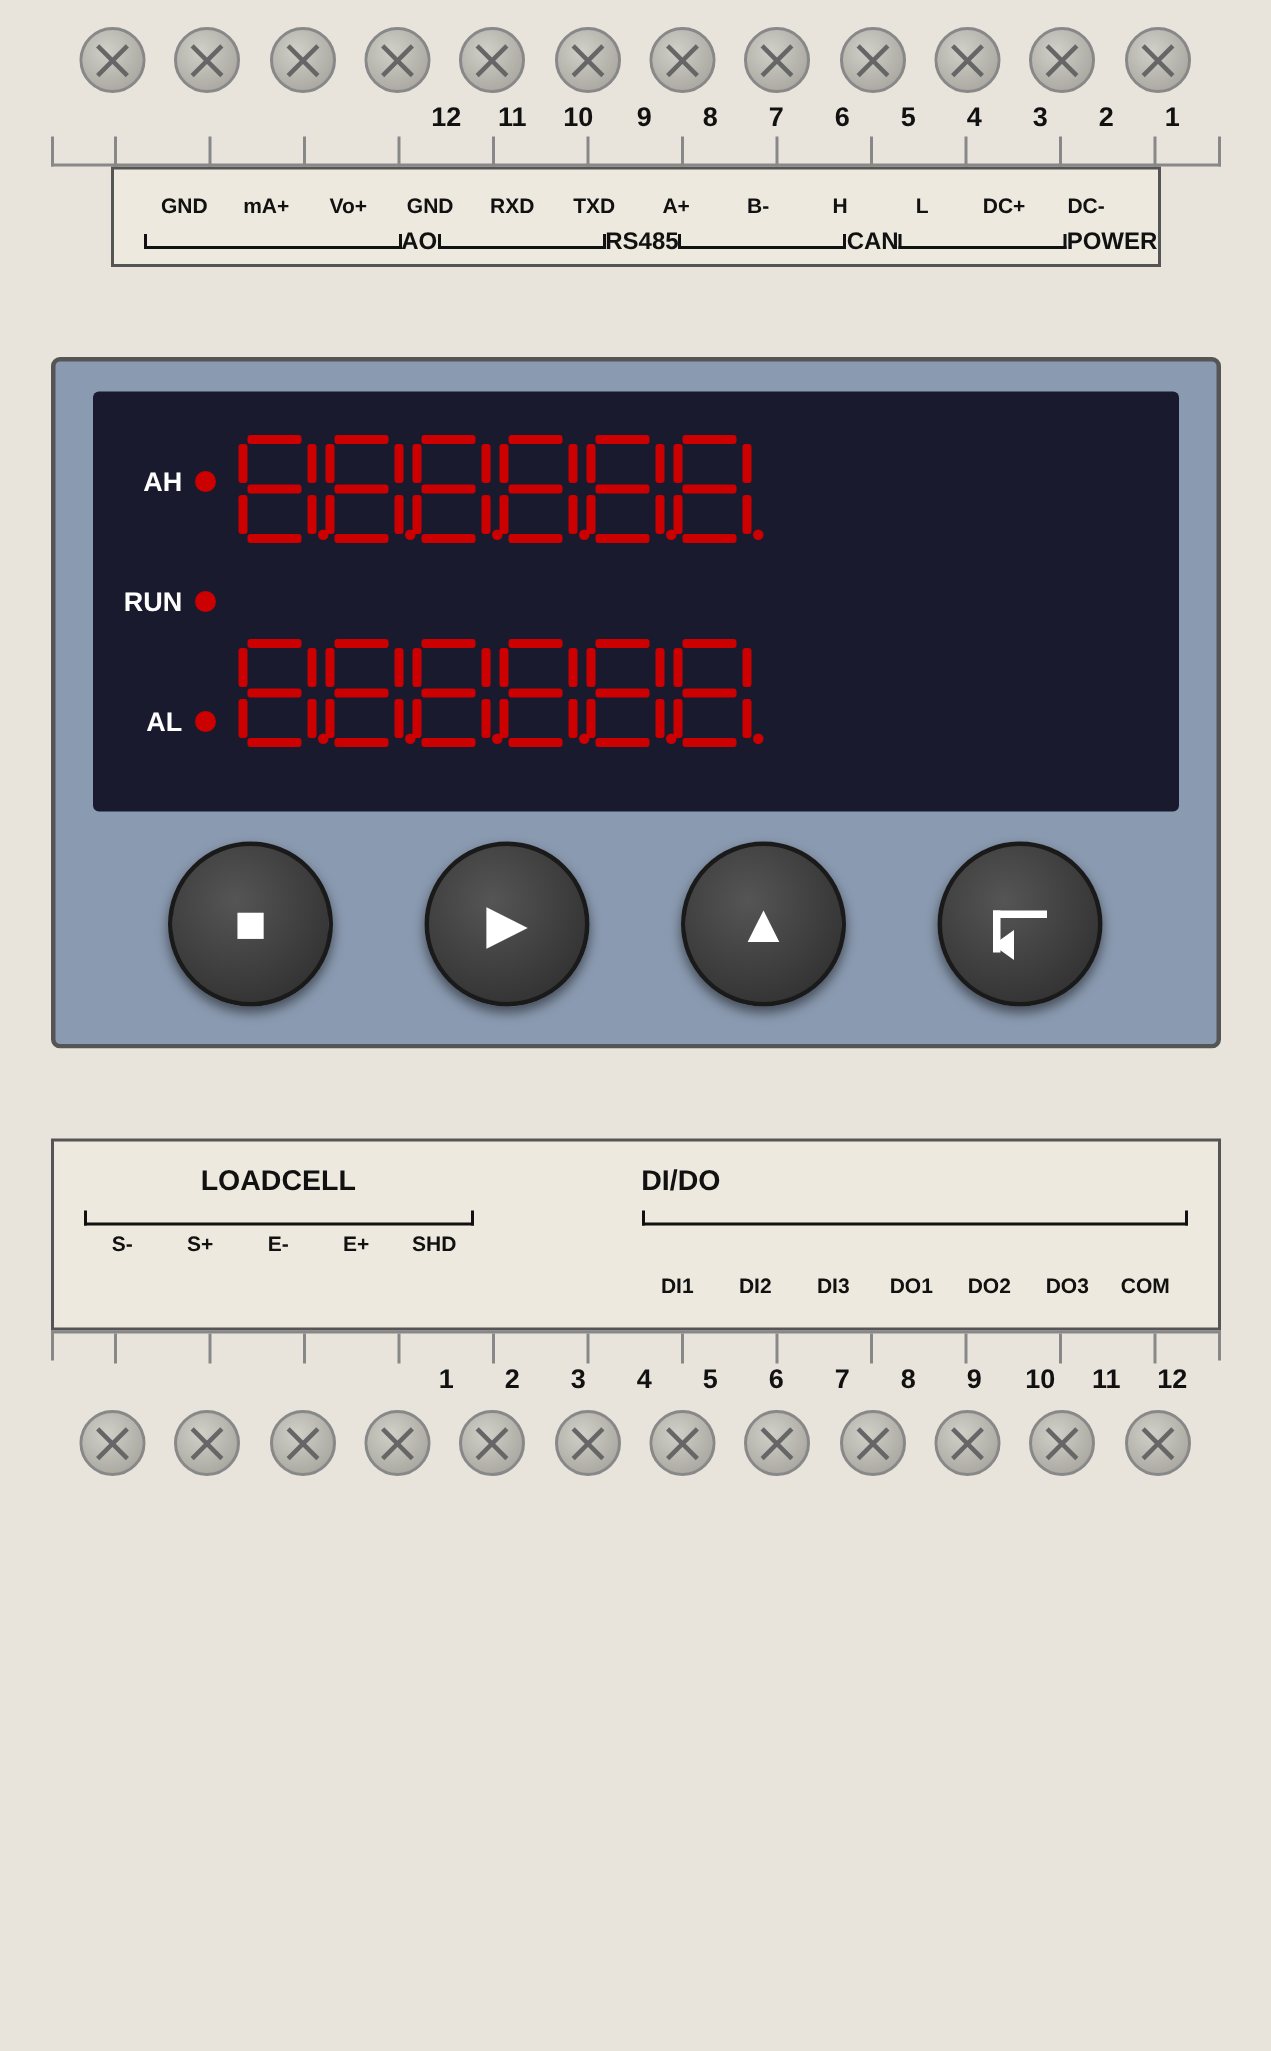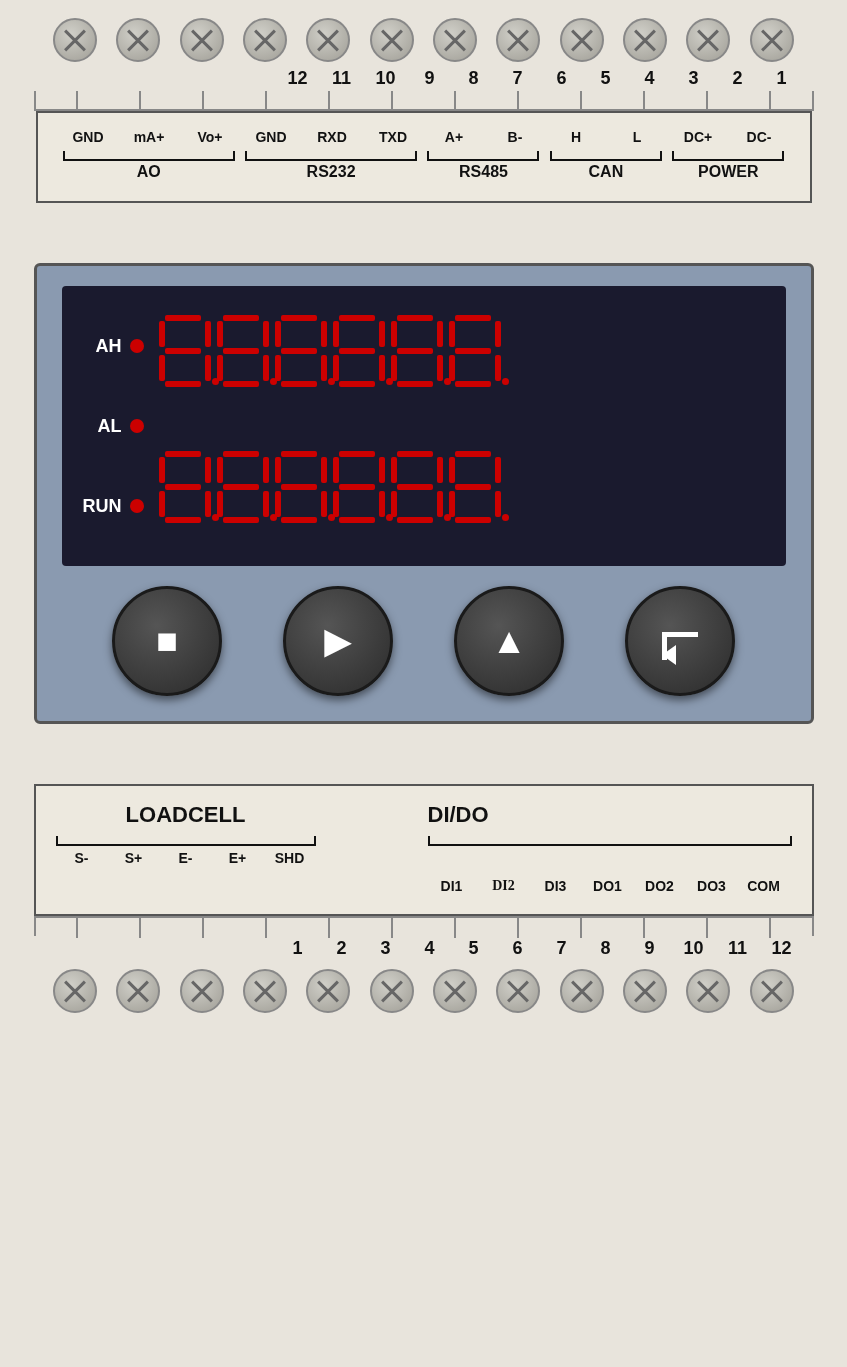--- a/index.html
+++ b/index.html
@@ -94,44 +94,43 @@
     }
 
     .conn-line {
       width: 2px;
       height: 20px;
       background: #888;
     }
 
     
     .interface-panel {
-      width: 776px;
+      width: 700px;
       background: #ede9df;
       border: 2px solid #555;
-      padding: 16px 20px 20px 20px;
+      padding: 16px 20px 5px 20px;
       margin: 0;
     }
 
     .pin-labels {
       display: flex;
       justify-content: space-around;
       margin-bottom: 6px;
     }
 
     .pin-label {
       font-size: 14px;
       font-weight: bold;
       color: #111;
       text-align: center;
       min-width: 40px;
     }
 
     .bracket-group {
       display: flex;
-      flex-direction: column;
       align-items: center;
     }
 
     .group-label {
       font-size: 16px;
       font-weight: bold;
       color: #111;
       text-align: center;
       margin-top: 2px;
     }
@@ -293,21 +292,21 @@
     }
 
     .bottom-groups-row {
       display: flex;
       justify-content: space-between;
       align-items: flex-start;
       width: 100%;
     }
 
     .big-group-label {
-      font-size: 22px;
+      font-size: 19px;
       font-weight: bold;
       color: #111;
       margin-bottom: 8px;
     }
 
     .bottom-pin-label {
       font-size: 14px;
       font-weight: bold;
       text-align: center;
       color: #111;
@@ -377,24 +376,20 @@
         <span class="pin-label">L</span>
         <span class="pin-label">DC+</span>
         <span class="pin-label">DC-</span>
       </div>
     <div class="interface-groups">
     <div class="bracket-group">
           <div style="width: 172px; border-left: 2px solid rgb(17, 17, 17); border-bottom: 2px solid rgb(17, 17, 17); border-right: 2px solid rgb(17, 17, 17); height: 10px;"></div>
           <div class="group-label">AO</div>
         </div>
         <div class="bracket-group">
-          <div style="width: 172px; border-left: 2px solid rgb(17, 17, 17); border-bottom: 2px solid rgb(17, 17, 17); border-right: 2px solid rgb(17, 17, 17); height: 10px;"></div>
-          <div class="group-label">RS232</div>
-        </div>
-        <div class="bracket-group">
           <div style="width: 112px; border-left: 2px solid rgb(17, 17, 17); border-bottom: 2px solid rgb(17, 17, 17); border-right: 2px solid rgb(17, 17, 17); height: 10px;"></div>
           <div class="group-label">RS485</div>
         </div>
         <div class="bracket-group">
           <div style="width: 112px; border-left: 2px solid rgb(17, 17, 17); border-bottom: 2px solid rgb(17, 17, 17); border-right: 2px solid rgb(17, 17, 17); height: 10px;"></div>
           <div class="group-label">CAN</div>
         </div>
         <div class="bracket-group">
           <div style="width: 112px; border-left: 2px solid rgb(17, 17, 17); border-bottom: 2px solid rgb(17, 17, 17); border-right: 2px solid rgb(17, 17, 17); height: 10px;"></div>
           <div class="group-label">POWER</div>
@@ -405,25 +400,25 @@
   <div class="gap-section"></div>
 
   <div class="device-panel">
     <div class="display-area">
       <div class="indicator-column" style="justify-content: space-between; height: 100%;">
       <div class="indicator-row">
             <span class="indicator-label">AH</span>
             <div class="indicator-dot"></div>
           </div>
           <div class="indicator-row">
-            <span class="indicator-label">AL</span>
+            <span class="indicator-label">RUN</span>
             <div class="indicator-dot"></div>
           </div>
           <div class="indicator-row">
-            <span class="indicator-label">RUN</span>
+            <span class="indicator-label">AL</span>
             <div class="indicator-dot"></div>
           </div>
         </div>
       <div class="digit-display-column">
       <div style="display: flex; gap: 6px; align-items: center; height: 90px;">
             <div style="position: relative; width: 52px; height: 72px;">
               <div class="seg seg-a"></div>
               <div class="seg seg-b"></div>
               <div class="seg seg-c"></div>
               <div class="seg seg-d"></div>
@@ -591,21 +586,21 @@
             </div>
           </div>
         </div>
         <div style="display: flex; flex-direction: column; align-items: flex-start;">
           <div class="big-group-label">DI/DO</div>
           <div style="width: 364px; border-left: 2px solid rgb(17, 17, 17); border-bottom: 2px solid rgb(17, 17, 17); border-right: 2px solid rgb(17, 17, 17); height: 10px; margin-bottom: 4px;"></div>
           <div style="display: flex; gap: 4px; margin-top: 28px;">
             <div style="display: flex; flex-direction: column; align-items: center; min-width: 48px;">
               <span class="bottom-pin-label">DI1</span>
             </div>
-            <div style="display: flex; flex-direction: column; align-items: center; min-width: 48px; font-family: Liberation Serif, serif;">
+            <div style="display: flex; flex-direction: column; align-items: center; min-width: 48px;">
               <span class="bottom-pin-label">DI2</span>
             </div>
             <div style="display: flex; flex-direction: column; align-items: center; min-width: 48px;">
               <span class="bottom-pin-label">DI3</span>
             </div>
             <div style="display: flex; flex-direction: column; align-items: center; min-width: 48px;">
               <span class="bottom-pin-label">DO1</span>
             </div>
             <div style="display: flex; flex-direction: column; align-items: center; min-width: 48px;">
               <span class="bottom-pin-label">DO2</span>

